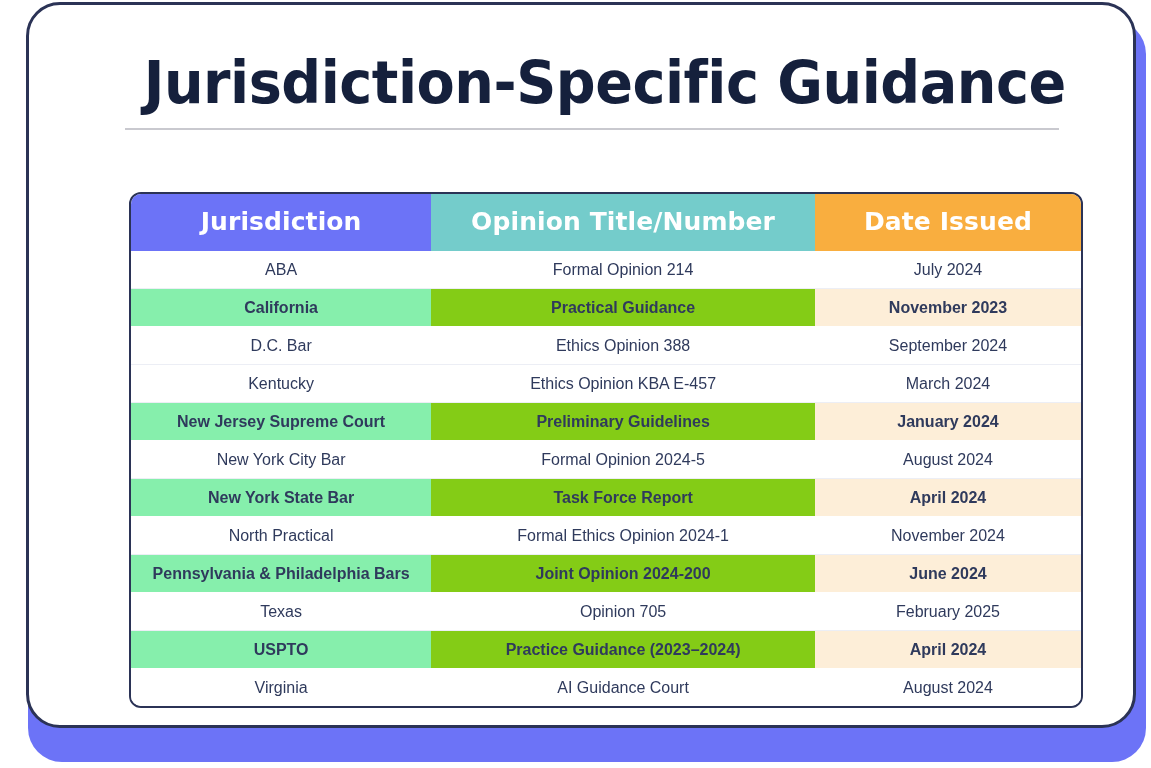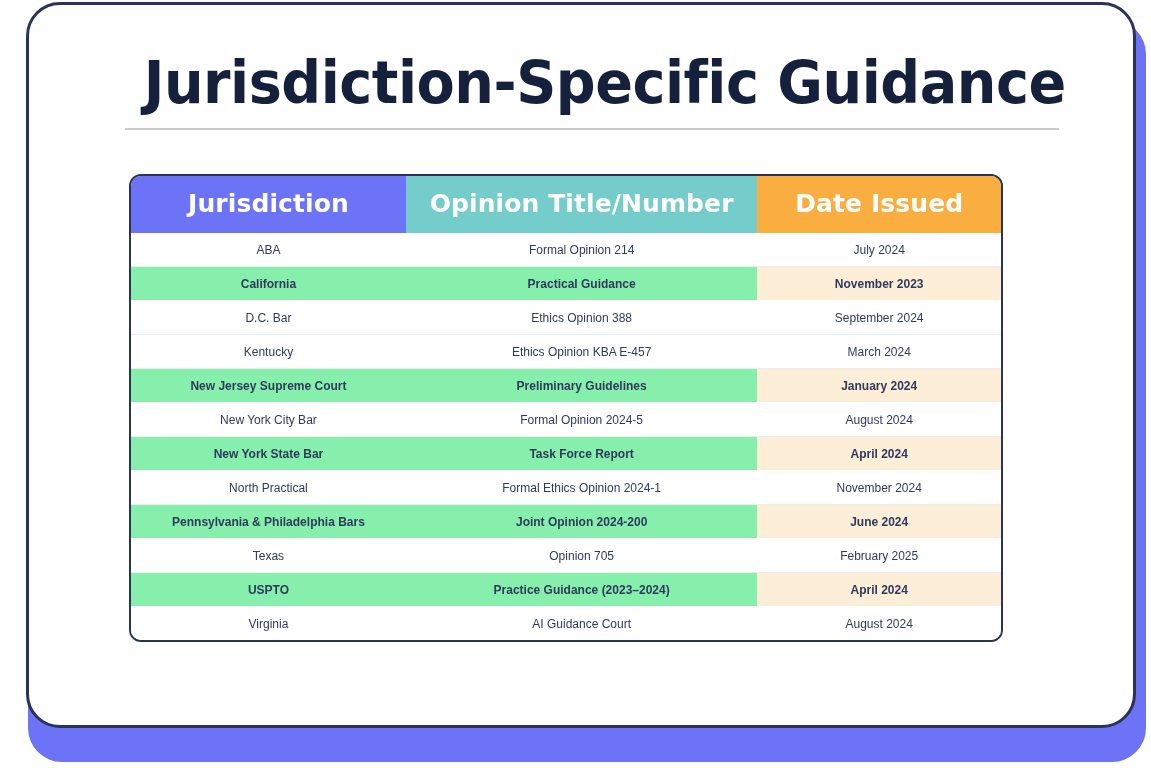--- a/index.html
+++ b/index.html
@@ -67,22 +67,22 @@
     margin-top: 14px;
     height: 2px;
     background: #c9c9cf;
     width: 100%;
   }
 
   
   .table-wrap {
     position: absolute;
     left: 100px;
-    top: 169px;
-    width: 874px;
+    top: 187px;
+    width: 954px;
     border: 2px solid #2b3356;
     border-radius: 12px;
     box-sizing: border-box;
     overflow: hidden;
     background: #ffffff;
   }
   table.guidance {
     width: 100%;
     border-collapse: collapse;
     table-layout: fixed;
@@ -99,32 +99,32 @@
     padding: 13px 8px 15px;
     text-align: center;
     letter-spacing: 0.1px;
     white-space: nowrap;
   }
   th.h-jur  { background: #6c73f7; }
   th.h-op   { background: #74cccb; }
   th.h-date { background: #f9ae3f; }
 
   tbody td {
-    font-size: 12px;
+    font-size: 16px;
     color: #2f3a5c;
     text-align: center;
     padding: 9.5px 8px;
     background: #ffffff;
     border-bottom: 1px solid #eceef5;
     white-space: nowrap;
     overflow: hidden;
     text-overflow: ellipsis;
   }
   tbody tr.alt td.d-jur  { background: #86efac; }
-  tbody tr.alt td.d-op   { background: #86efac; }
+  tbody tr.alt td.d-op   { background: #84cc16; }
   tbody tr.alt td.d-date { background: #fdeed8; }
   tbody tr.alt td { font-weight: 700; border-bottom-color: transparent; }
   tbody tr:last-child td { border-bottom: none; }
 </style>
 </head>
 <body>
 
 <div id="stage">
 
   <div class="shadow-block"></div>

